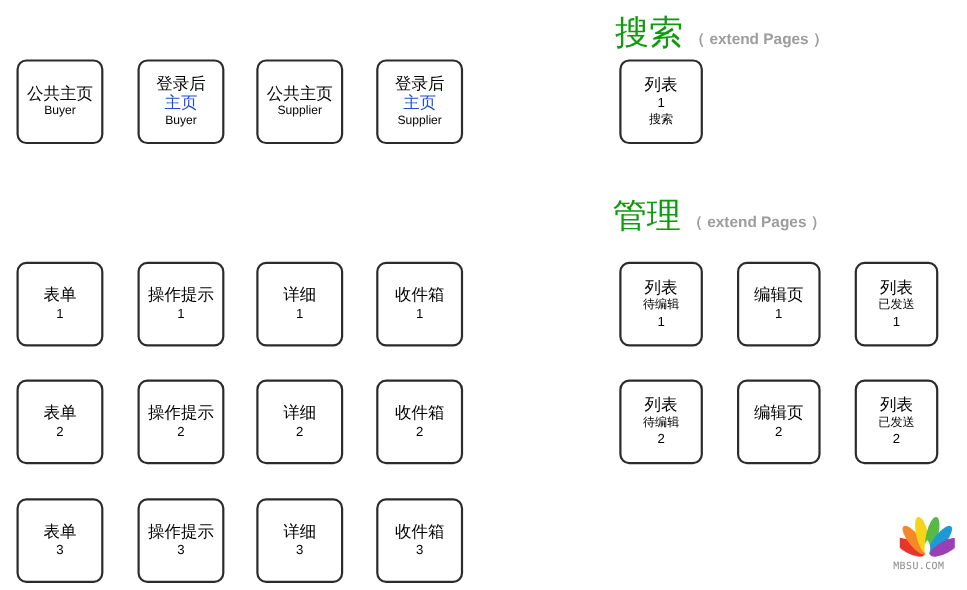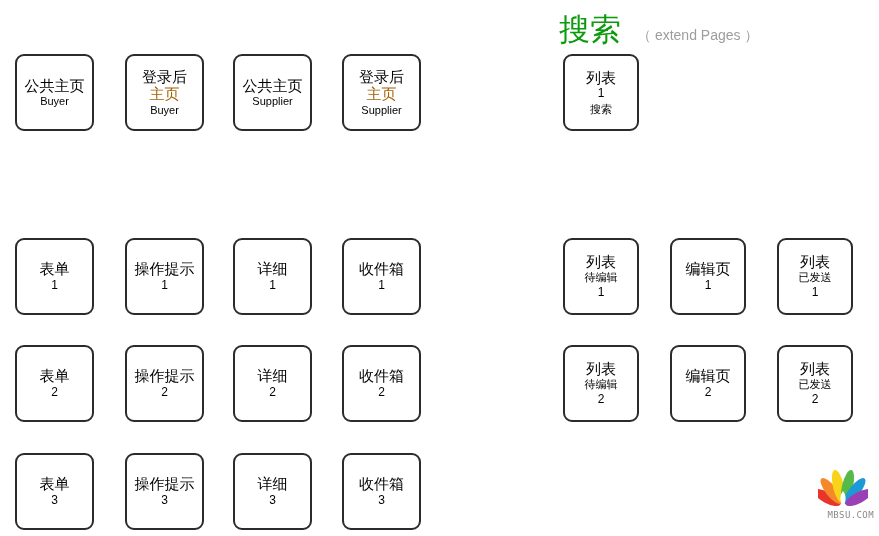--- a/index.html
+++ b/index.html
@@ -33,22 +33,22 @@
   .section-head .title {
     font-size: 31px;
     font-weight: 400;
     color: #0d9b0d;
     letter-spacing: 0px;
     vertical-align: baseline;
   }
   .section-head .sub {
     font-size: 14px;
     color: #9d9d9d;
-    font-weight: 400;
-    margin-left: 16px;
+    font-weight: 700;
+    margin-left: 6px;
     vertical-align: baseline;
   }
 
   
   .box {
     position: absolute;
     box-sizing: border-box;
     background: #ffffff;
     border: 2px solid #2b2b2b;
     border-radius: 9px;
@@ -61,21 +61,21 @@
   }
   .box .l1 {
     font-size: 15px;
     line-height: 1.18;
     color: #000000;
     white-space: nowrap;
   }
   .box .l2 {
     font-size: 15px;
     line-height: 1.18;
-    color: #a16207;
+    color: #1d4ed8;
     white-space: nowrap;
   }
   .box .small {
     font-size: 11px;
     line-height: 1.3;
     color: #000000;
     white-space: nowrap;
   }
   .box .num {
     font-size: 12px;
@@ -96,21 +96,21 @@
     left: 6px;
     top: 0px;
     width: 50px;
     height: 44px;
   }
   .watermark .wm-text {
     position: absolute;
     left: 0;
     top: 44px;
     width: 62px;
-    text-align: right;
+    text-align: left;
     font-size: 9px;
     font-family: "DejaVu Sans Mono", monospace;
     letter-spacing: 0.4px;
     color: #8a8a8a;
   }
 </style>
 </head>
 <body>
 
 <div class="canvas">
@@ -193,20 +193,23 @@
   </div>
   <div class="box" style="left:233px; top:453px; width:79px; height:77px;">
     <span class="l1">详细</span>
     <span class="num">3</span>
   </div>
   <div class="box" style="left:342px; top:453px; width:79px; height:77px;">
     <span class="l1">收件箱</span>
     <span class="num">3</span>
   </div>
 
+  <div class="section-head" style="left:557px; top:180px;">
+    <span class="title">管理</span><span class="sub">（ extend Pages ）</span>
+  </div>
 
   <div class="box" style="left:563px; top:238px; width:76px; height:77px;">
     <span class="l1">列表</span>
     <span class="small">待编辑</span>
     <span class="num">1</span>
   </div>
   <div class="box" style="left:670px; top:238px; width:76px; height:77px;">
     <span class="l1">编辑页</span>
     <span class="num">1</span>
   </div>

